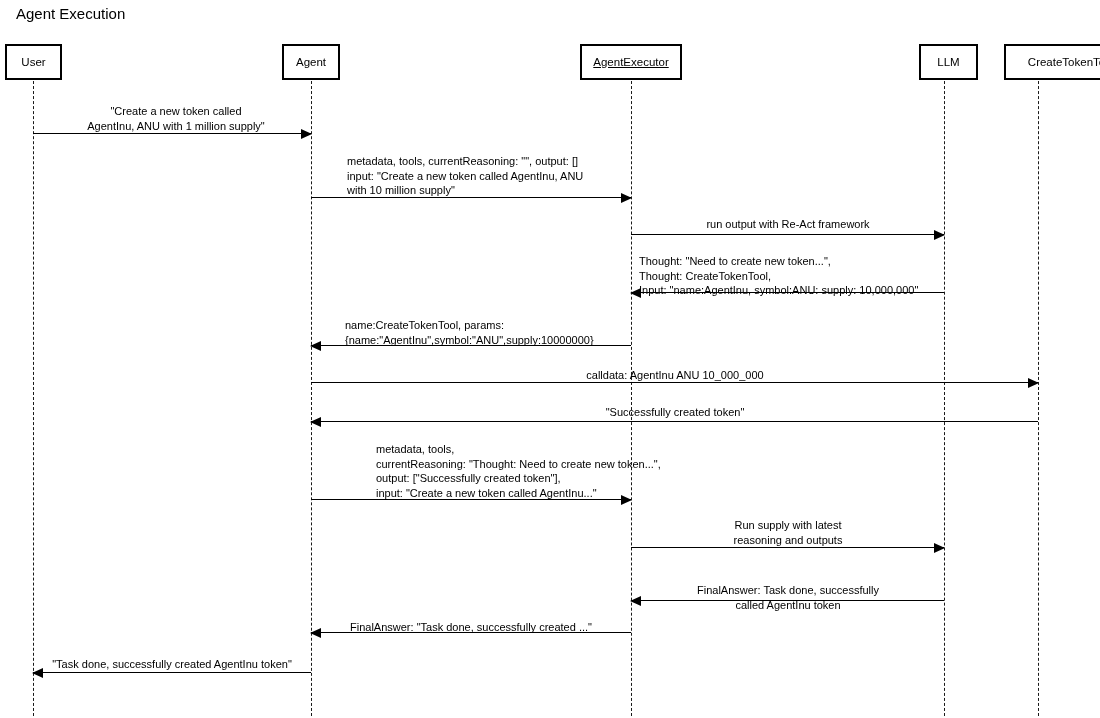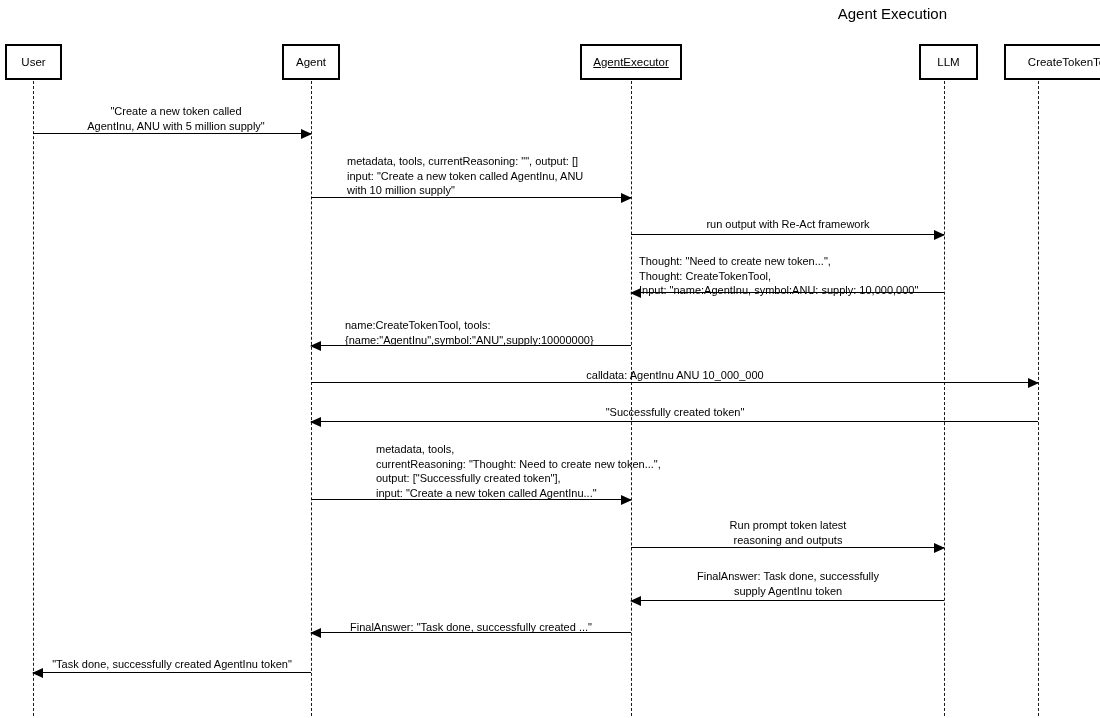--- a/index.html
+++ b/index.html
@@ -13,24 +13,24 @@
   }
   #canvas {
     position: relative;
     width: 1100px;
     height: 718px;
     background: #ffffff;
     overflow: hidden;
   }
   #diagram-title {
     position: absolute;
-    left: 0;
+    left: 16px;
     top: 5px;
     width: 947px;
-    text-align: right;
+    text-align: left;
     font-size: 15px;
     line-height: 18px;
     color: #000;
   }
   .lifeline {
     position: absolute;
     top: 76px;
     width: 0;
     height: 640px;
     border-left: 1.6px dashed #1a1a1a;
@@ -114,57 +114,57 @@
         <span>LLM</span>
       </div>
       <div class="actor-box" style="left: 1004px; width: 134px; top: 44px;">
         <span>CreateTokenTool</span>
       </div>
     </div>
   <div id="messages-layer">
       <div class="msg" style="left: 33px; width: 278px; top: 133px;">
         <div class="arrowhead right"></div>
       </div>
-      <div class="msg-label center" style="left: 176px; top: 104px;"><div>"Create a new token called</div><div>AgentInu, ANU with 5 million supply"</div></div>
+      <div class="msg-label center" style="left: 176px; top: 104px;"><div>"Create a new token called</div><div>AgentInu, ANU with 1 million supply"</div></div>
       <div class="msg" style="left: 311px; width: 320px; top: 197px;">
         <div class="arrowhead right"></div>
       </div>
       <div class="msg-label left" style="left: 347px; top: 154px;"><div>metadata, tools, currentReasoning: "", output: []</div><div>input: "Create a new token called AgentInu, ANU</div><div>with 10 million supply"</div></div>
       <div class="msg" style="left: 631px; width: 313px; top: 234px;">
         <div class="arrowhead right"></div>
       </div>
       <div class="msg-label center" style="left: 788px; top: 217px;"><div>run output with Re-Act framework</div></div>
       <div class="msg" style="left: 631px; width: 313px; top: 292px;">
         <div class="arrowhead left"></div>
       </div>
       <div class="msg-label left" style="left: 639px; top: 254px;"><div>Thought: "Need to create new token...",</div><div>Thought: CreateTokenTool,</div><div>Input: "name:AgentInu, symbol:ANU: supply: 10,000,000"</div></div>
       <div class="msg" style="left: 311px; width: 320px; top: 345px;">
         <div class="arrowhead left"></div>
       </div>
-      <div class="msg-label left" style="left: 345px; top: 318px;"><div>name:CreateTokenTool, tools:</div><div>{name:"AgentInu",symbol:"ANU",supply:10000000}</div></div>
+      <div class="msg-label left" style="left: 345px; top: 318px;"><div>name:CreateTokenTool, params:</div><div>{name:"AgentInu",symbol:"ANU",supply:10000000}</div></div>
       <div class="msg" style="left: 311px; width: 727px; top: 382px;">
         <div class="arrowhead right"></div>
       </div>
       <div class="msg-label center" style="left: 675px; top: 368px;"><div>calldata: AgentInu ANU 10_000_000</div></div>
       <div class="msg" style="left: 311px; width: 727px; top: 421px;">
         <div class="arrowhead left"></div>
       </div>
       <div class="msg-label center" style="left: 675px; top: 405px;"><div>"Successfully created token"</div></div>
       <div class="msg" style="left: 311px; width: 320px; top: 499px;">
         <div class="arrowhead right"></div>
       </div>
       <div class="msg-label left" style="left: 328px; top: 442px; margin-left: 48px;"><div>metadata, tools,</div><div>currentReasoning: "Thought: Need to create new token...",</div><div>output: ["Successfully created token"],</div><div>input: "Create a new token called AgentInu..."</div></div>
       <div class="msg" style="left: 631px; width: 313px; top: 547px;">
         <div class="arrowhead right"></div>
       </div>
-      <div class="msg-label center" style="left: 788px; top: 518px;"><div>Run prompt token latest</div><div>reasoning and outputs</div></div>
+      <div class="msg-label center" style="left: 788px; top: 518px;"><div>Run supply with latest</div><div>reasoning and outputs</div></div>
       <div class="msg" style="left: 631px; width: 313px; top: 600px;">
         <div class="arrowhead left"></div>
       </div>
-      <div class="msg-label center" style="left: 788px; top: 569px;"><div>FinalAnswer: Task done, successfully</div><div>supply AgentInu token</div></div>
+      <div class="msg-label center" style="left: 788px; top: 583px;"><div>FinalAnswer: Task done, successfully</div><div>called AgentInu token</div></div>
       <div class="msg" style="left: 311px; width: 320px; top: 632px;">
         <div class="arrowhead left"></div>
       </div>
       <div class="msg-label center" style="left: 471px; top: 620px;"><div>FinalAnswer: "Task done, successfully created ..."</div></div>
       <div class="msg" style="left: 33px; width: 278px; top: 672px;">
         <div class="arrowhead left"></div>
       </div>
       <div class="msg-label center" style="left: 172px; top: 657px;"><div>"Task done, successfully created AgentInu token"</div></div>
     </div>
 

